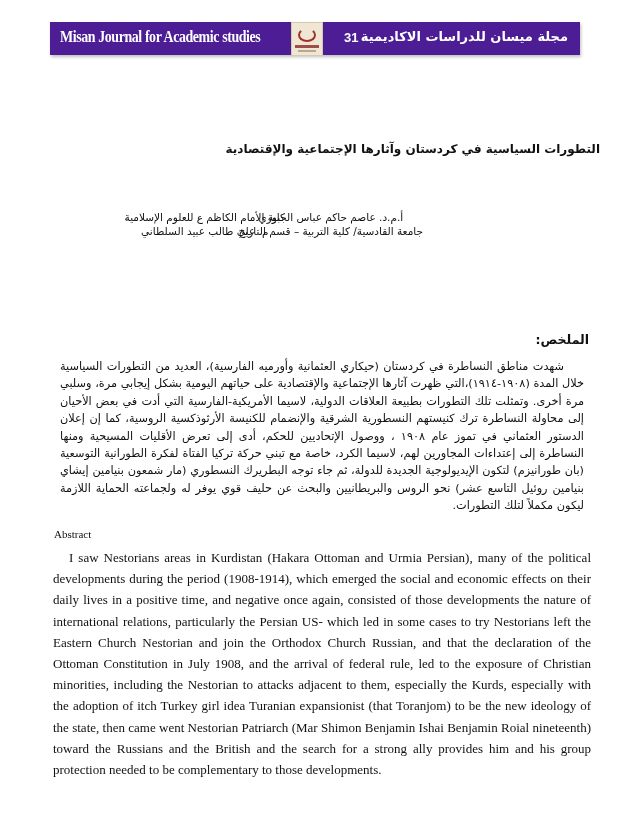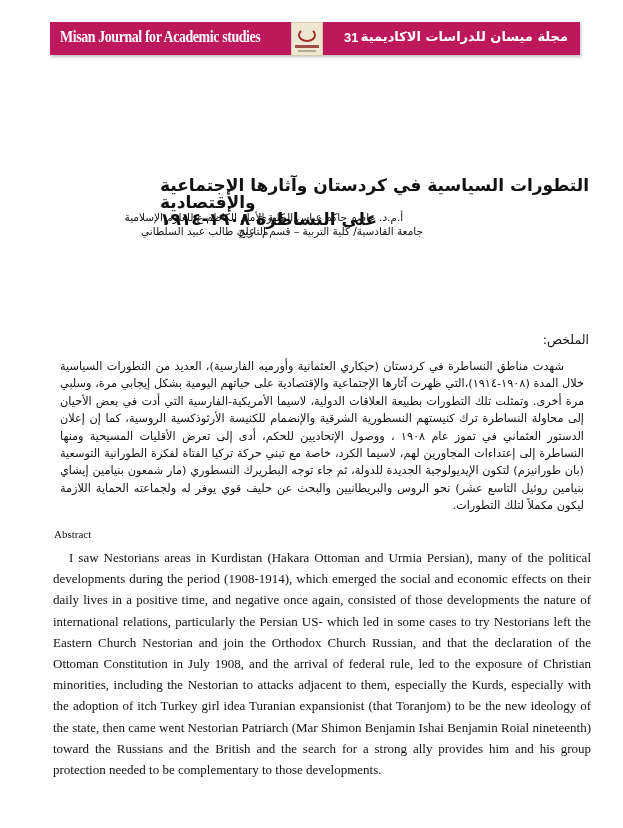--- a/index.html
+++ b/index.html
@@ -1,33 +1,33 @@
 <!DOCTYPE html>
 <html><head>
 <meta charset="utf-8">
 <style>
   html, body { margin: 0; padding: 0; background: #ffffff; }
   body { width: 623px; height: 828px; position: relative; overflow: hidden; font-family: "Liberation Serif", serif; color: #111; }
-  .banner { position: absolute; left: 50px; top: 22px; width: 530px; height: 33px; background: #be185d; box-shadow: 1px 2px 3px rgba(0,0,0,0.25); display: flex; align-items: center; text-decoration: underline; }
+  .banner { position: absolute; left: 50px; top: 22px; width: 530px; height: 33px; background: #4c1d95; box-shadow: 1px 2px 3px rgba(0,0,0,0.25); display: flex; align-items: center; text-decoration: underline; }
   .banner-en { position: absolute; left: 10px; top: 5px; color: #fff; font-family: "Liberation Serif", serif; font-weight: bold; font-size: 17px; letter-spacing: -0.5px; transform: scaleX(0.82); transform-origin: left center; white-space: nowrap; }
   .banner-year { position: absolute; left: 203px; top: 8px; color: #fff; font-family: "Liberation Sans", sans-serif; font-weight: bold; font-size: 13px; margin-top: 38px; }
   .banner-logo { position: absolute; left: 241px; top: 0; width: 32px; height: 34px; background: #efe6d4; border: 1px solid #d8c9aa; box-sizing: border-box; display: flex; flex-direction: column; align-items: center; justify-content: center; }
   .logo-mark { width: 18px; height: 14px; border-radius: 50%; border: 2px solid #a0322a; border-top-color: transparent; box-sizing: border-box; margin-top: 2px; }
   .logo-text { width: 24px; height: 3px; background: #8b2a22; margin-top: 3px; opacity: 0.8; }
   .logo-text2 { width: 18px; height: 2px; background: #b8a890; margin-top: 2px; }
   .banner-vol { position: absolute; left: 294px; top: 8px; color: #fff; font-family: "Liberation Sans", sans-serif; font-weight: bold; font-size: 13px; }
   .banner-ar { position: absolute; right: 12px; top: 7px; color: #fff; font-family: "DejaVu Sans", sans-serif; font-weight: bold; font-size: 13px; direction: rtl; white-space: nowrap; }
 
-  .title { position: absolute; left: 160px; width: 440px; top: 141px; text-align: left; direction: rtl; font-family: "DejaVu Sans", sans-serif; font-weight: bold; font-size: 17px; line-height: 17px; margin-top: 36px; }
+  .title { position: absolute; left: 160px; width: 440px; top: 141px; text-align: right; direction: rtl; font-family: "DejaVu Sans", sans-serif; font-weight: bold; font-size: 12px; line-height: 17px; }
 
   .author { position: absolute; top: 210px; direction: rtl; font-family: "DejaVu Sans", sans-serif; font-size: 10.5px; line-height: 14px; text-align: center; white-space: nowrap; }
   .author-1 { right: 200px; }
   .author-2 { right: 338px; }
 
-  .ar-heading { position: absolute; right: 34px; top: 332px; direction: rtl; font-family: "DejaVu Sans", sans-serif; font-weight: normal; font-size: 12.5px; }
+  .ar-heading { position: absolute; right: 34px; top: 332px; direction: rtl; font-family: "DejaVu Sans", sans-serif; font-weight: bold; font-size: 12.5px; }
   .ar-body { position: absolute; left: 52px; width: 540px; top: 350px; direction: rtl; text-align: justify; text-align-last: right; font-family: "DejaVu Sans", sans-serif; font-size: 11.3px; line-height: 17.4px; }
   .ar-body p { margin: 8px; text-indent: 20px; }
 
   .en-heading { position: absolute; left: 54px; top: 528px; font-family: "Liberation Serif", serif; font-size: 11px; }
   .en-body { position: absolute; left: 53px; width: 538px; top: 547px; font-family: "Liberation Serif", serif; font-size: 13px; line-height: 21.2px; text-align: justify; }
   .en-body p { margin: 0; text-indent: 16px; }
 </style>
 </head>
 <body>
 
@@ -38,21 +38,20 @@
     <div class="logo-mark"></div>
     <div class="logo-text"></div>
     <div class="logo-text2"></div>
   </div>
   <div class="banner-vol">31</div>
   <div class="banner-ar">مجلة ميسان للدراسات الاكاديمية</div>
 </div>
 
 <div class="title">
   <div>التطورات السياسية في كردستان وآثارها الإجتماعية والإقتصادية</div>
-  <div>على النساطرة ١٩٠٨-١٩١٤</div>
 </div>
 
 <div class="author author-1">
   <div>أ.م.د. عاصم حاكم عباس الجبوري</div>
   <div>جامعة القادسية/ كلية التربية – قسم التاريخ</div>
 </div>
 
 <div class="author author-2">
   <div>كلية الأمام الكاظم ع للعلوم الإسلامية</div>
   <div>م. علي طالب عبيد السلطاني</div>

